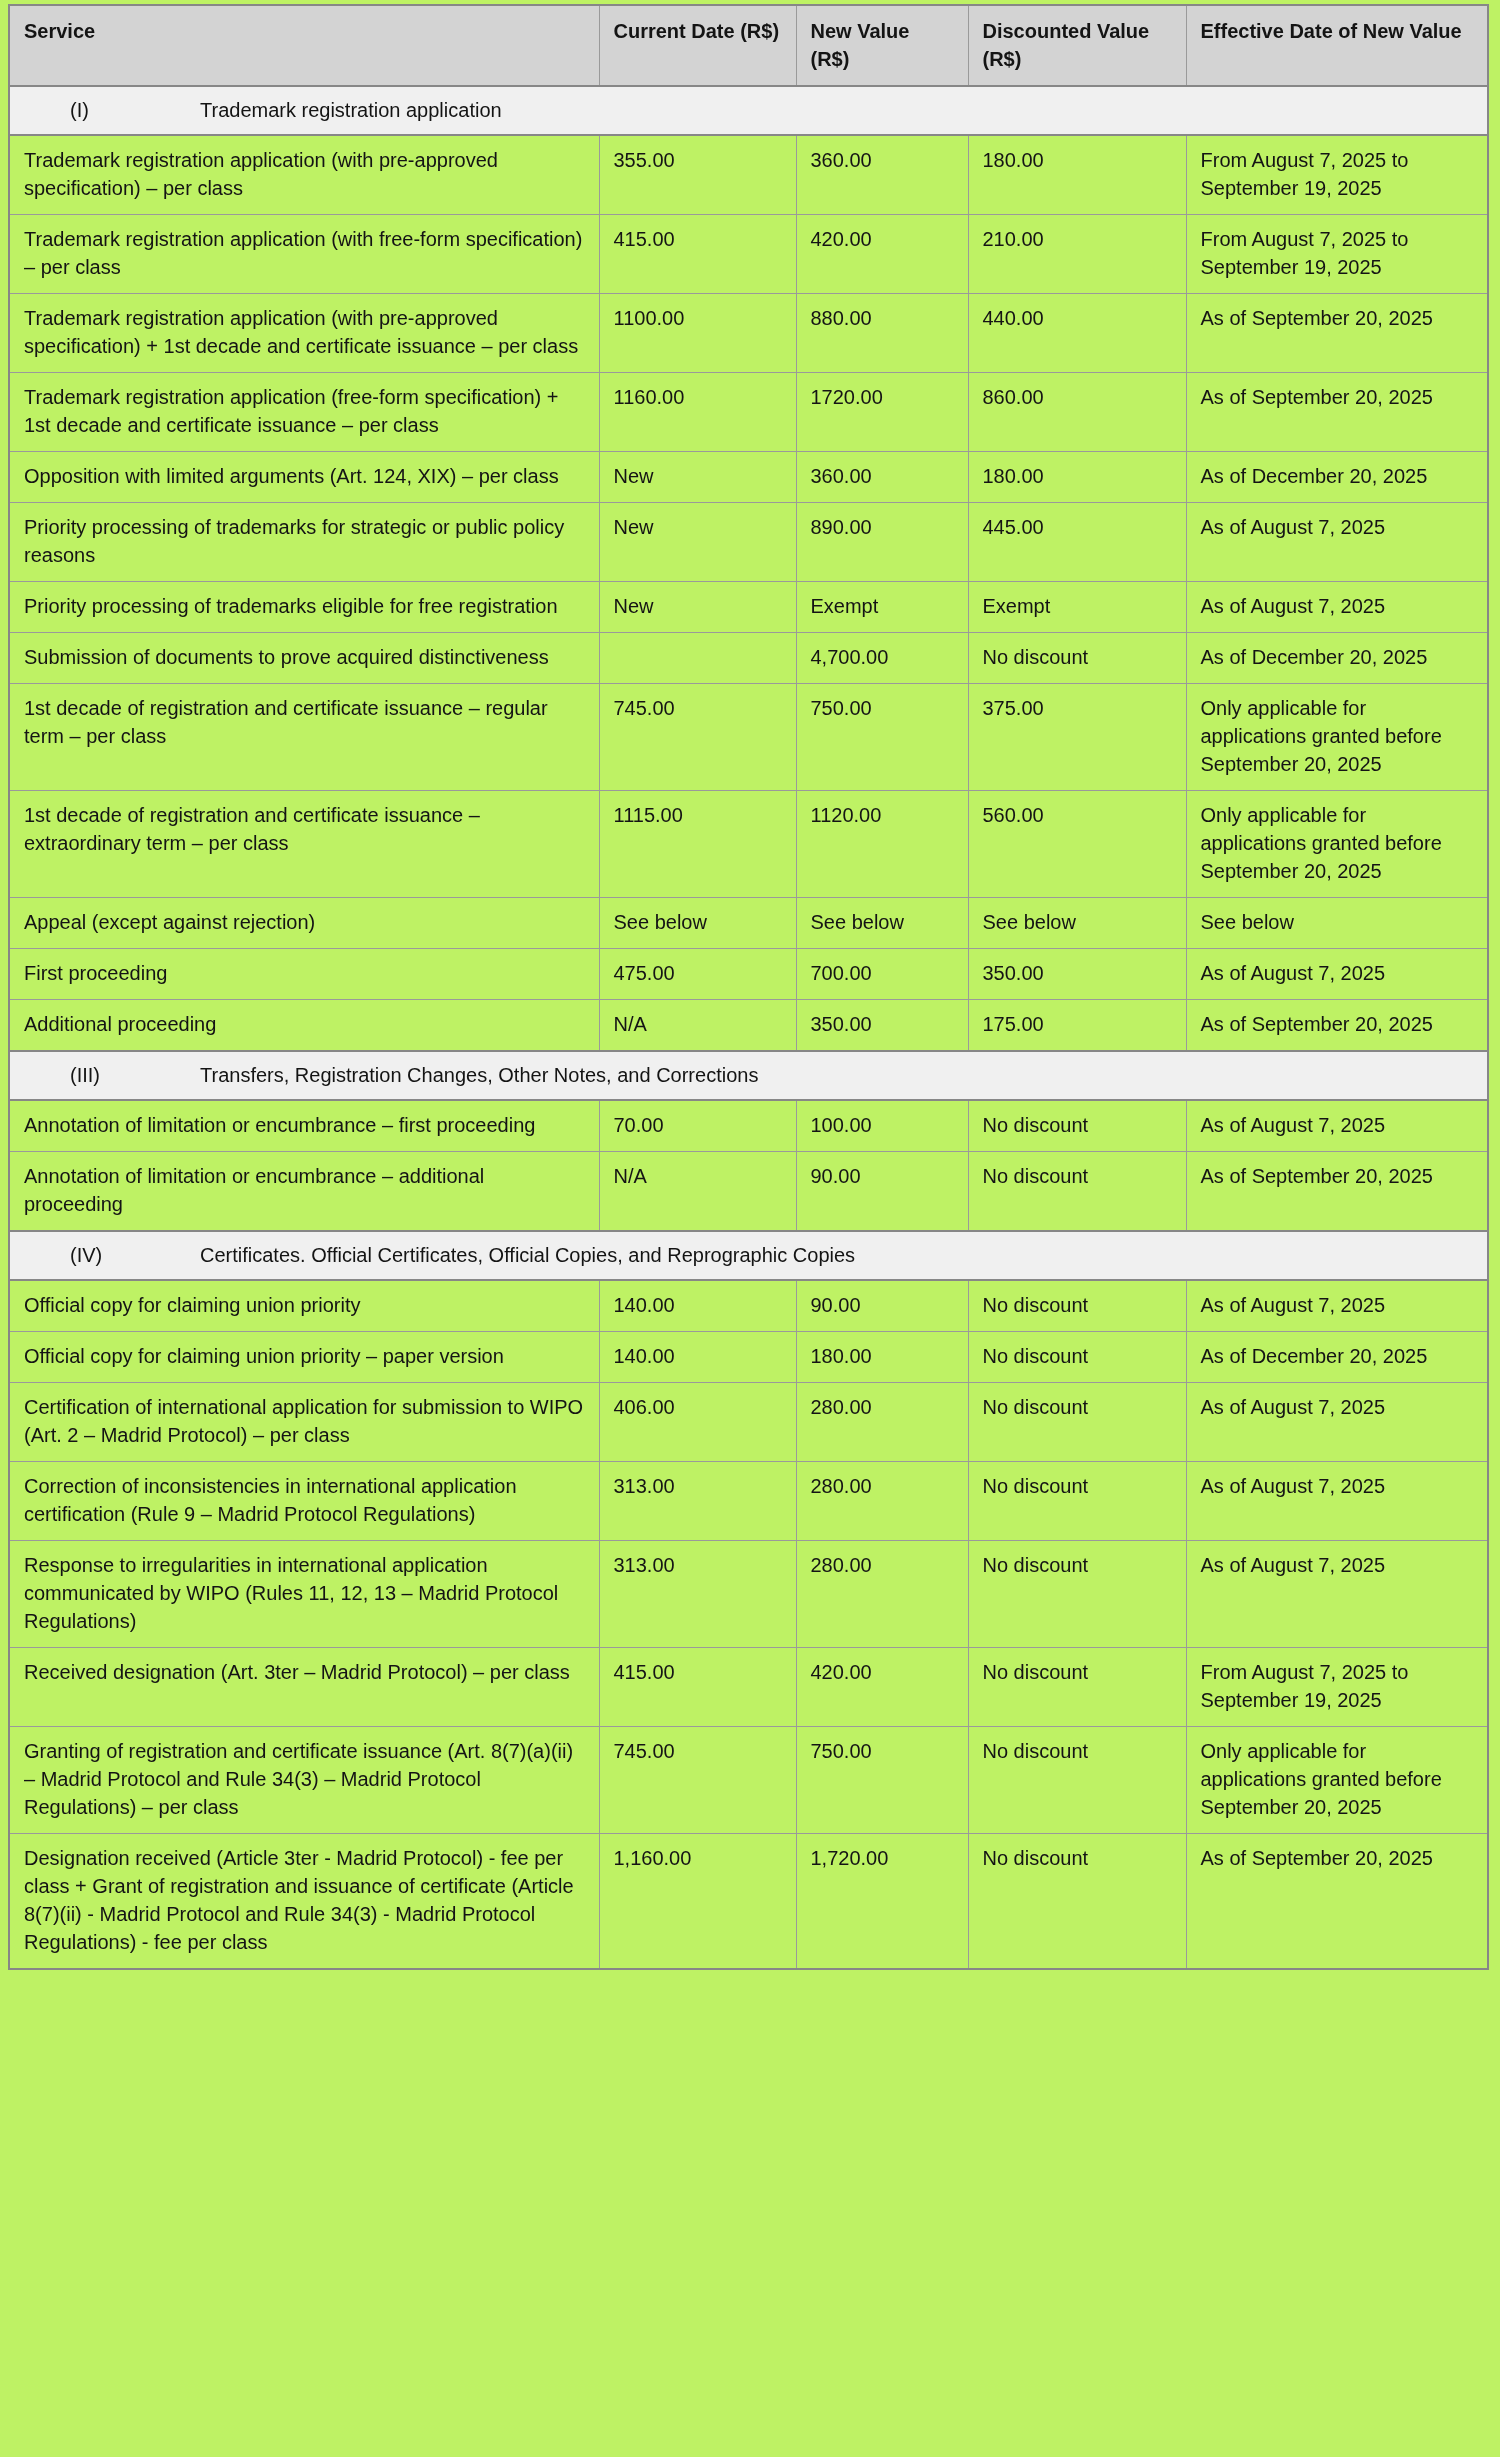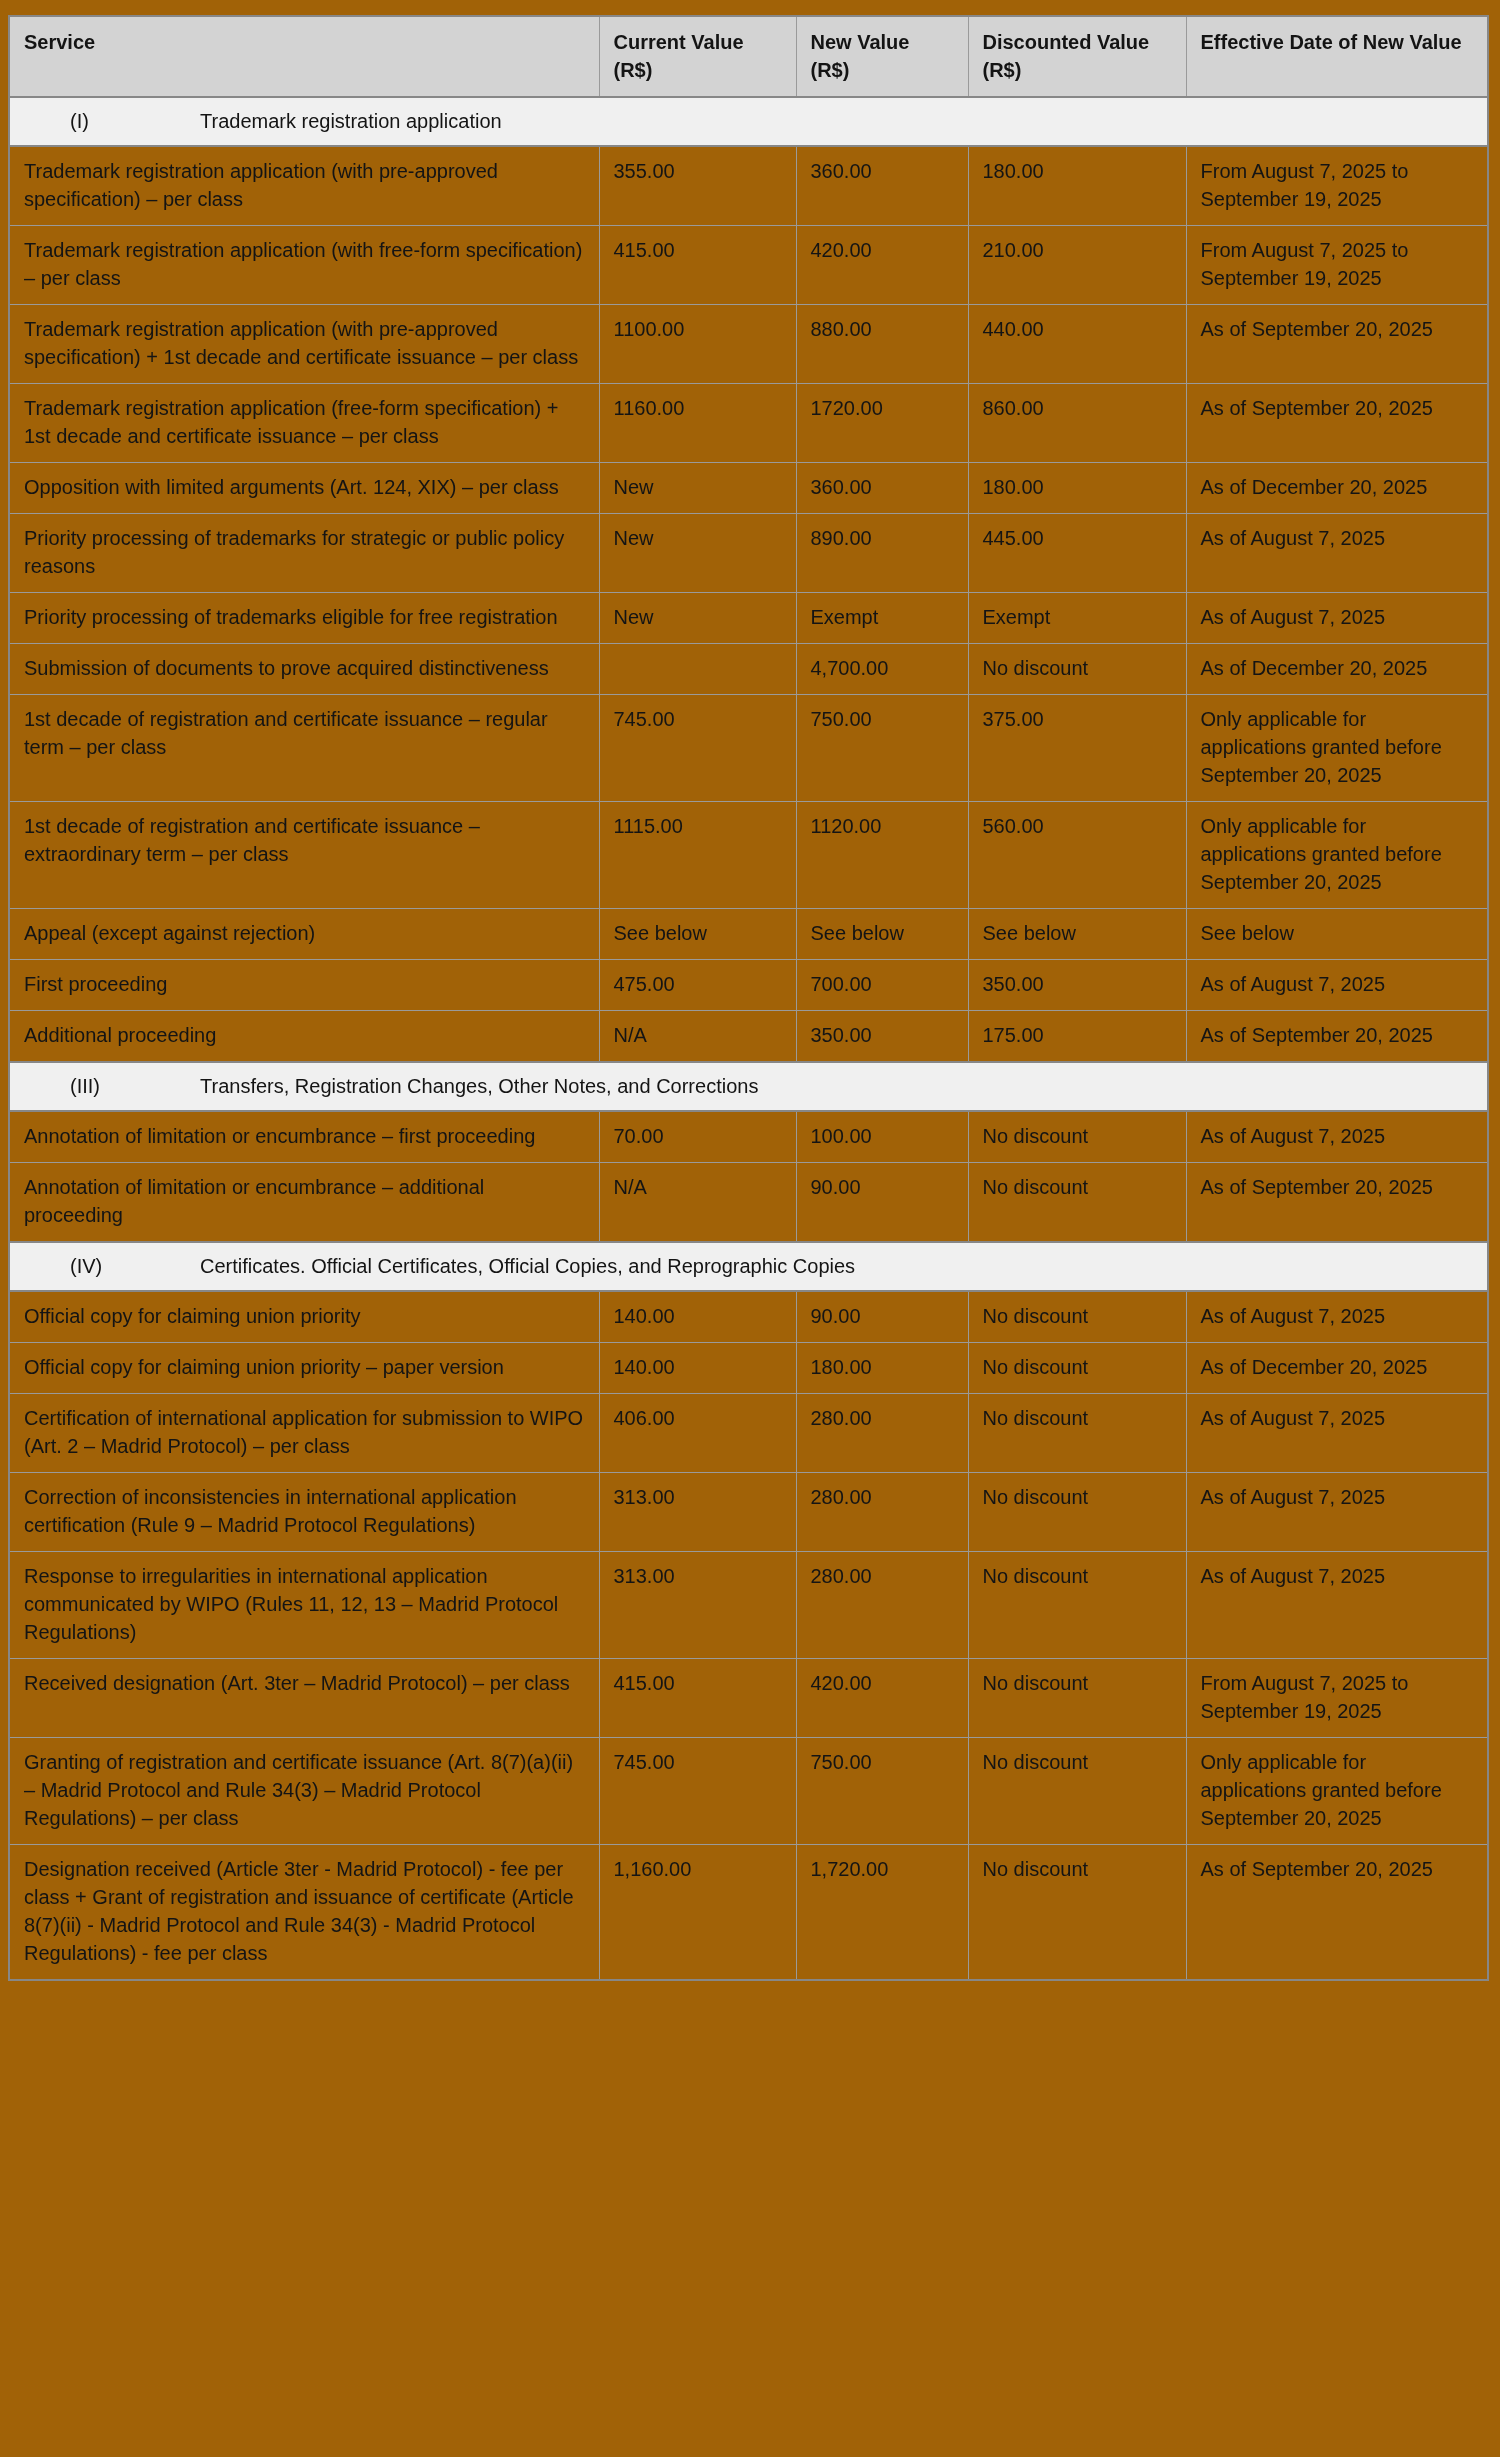--- a/index.html
+++ b/index.html
@@ -5,22 +5,22 @@
   * { box-sizing: border-box; }
   html, body { margin: 0; padding: 0; background: #ffffff; }
   body {
     width: 1500px;
     font-family: "Liberation Sans", "DejaVu Sans", sans-serif;
     color: #141414;
   }
   .page {
     width: 1500px;
     min-height: 2457px;
-    padding: 15px 11px 12px 8px;
-    background: #a16207;
+    padding: 4px 11px 12px 8px;
+    background: #bef264;
   }
   table.fee-table {
     width: 100%;
     border-collapse: collapse;
     table-layout: fixed;
     font-size: 20px;
     line-height: 28px;
     border: 2px solid #878787;
   }
   th, td {
@@ -58,21 +58,21 @@
     <colgroup>
       <col style="width:590px">
       <col style="width:197px">
       <col style="width:172px">
       <col style="width:218px">
       <col>
     </colgroup>
     <thead>
       <tr>
         <th>Service</th>
-        <th>Current Value (R$)</th>
+        <th>Current Date (R$)</th>
         <th>New Value (R$)</th>
         <th>Discounted Value (R$)</th>
         <th>Effective Date of New Value</th>
       </tr>
     </thead>
     <tbody id="fee-table-body">
         <tr class="section-row">
           <td colspan="5"><span class="section-numeral">(I)</span><span class="section-title">Trademark registration application</span></td>
         </tr>
         <tr>

